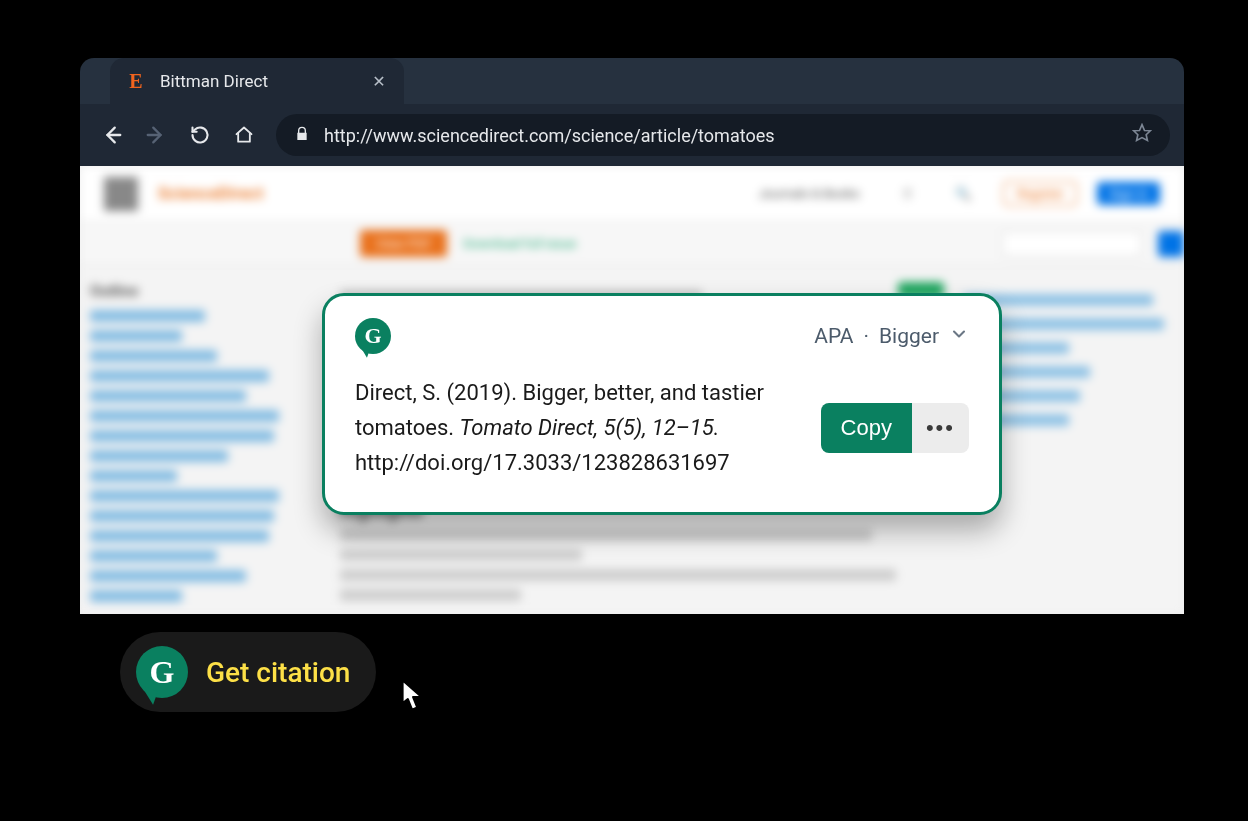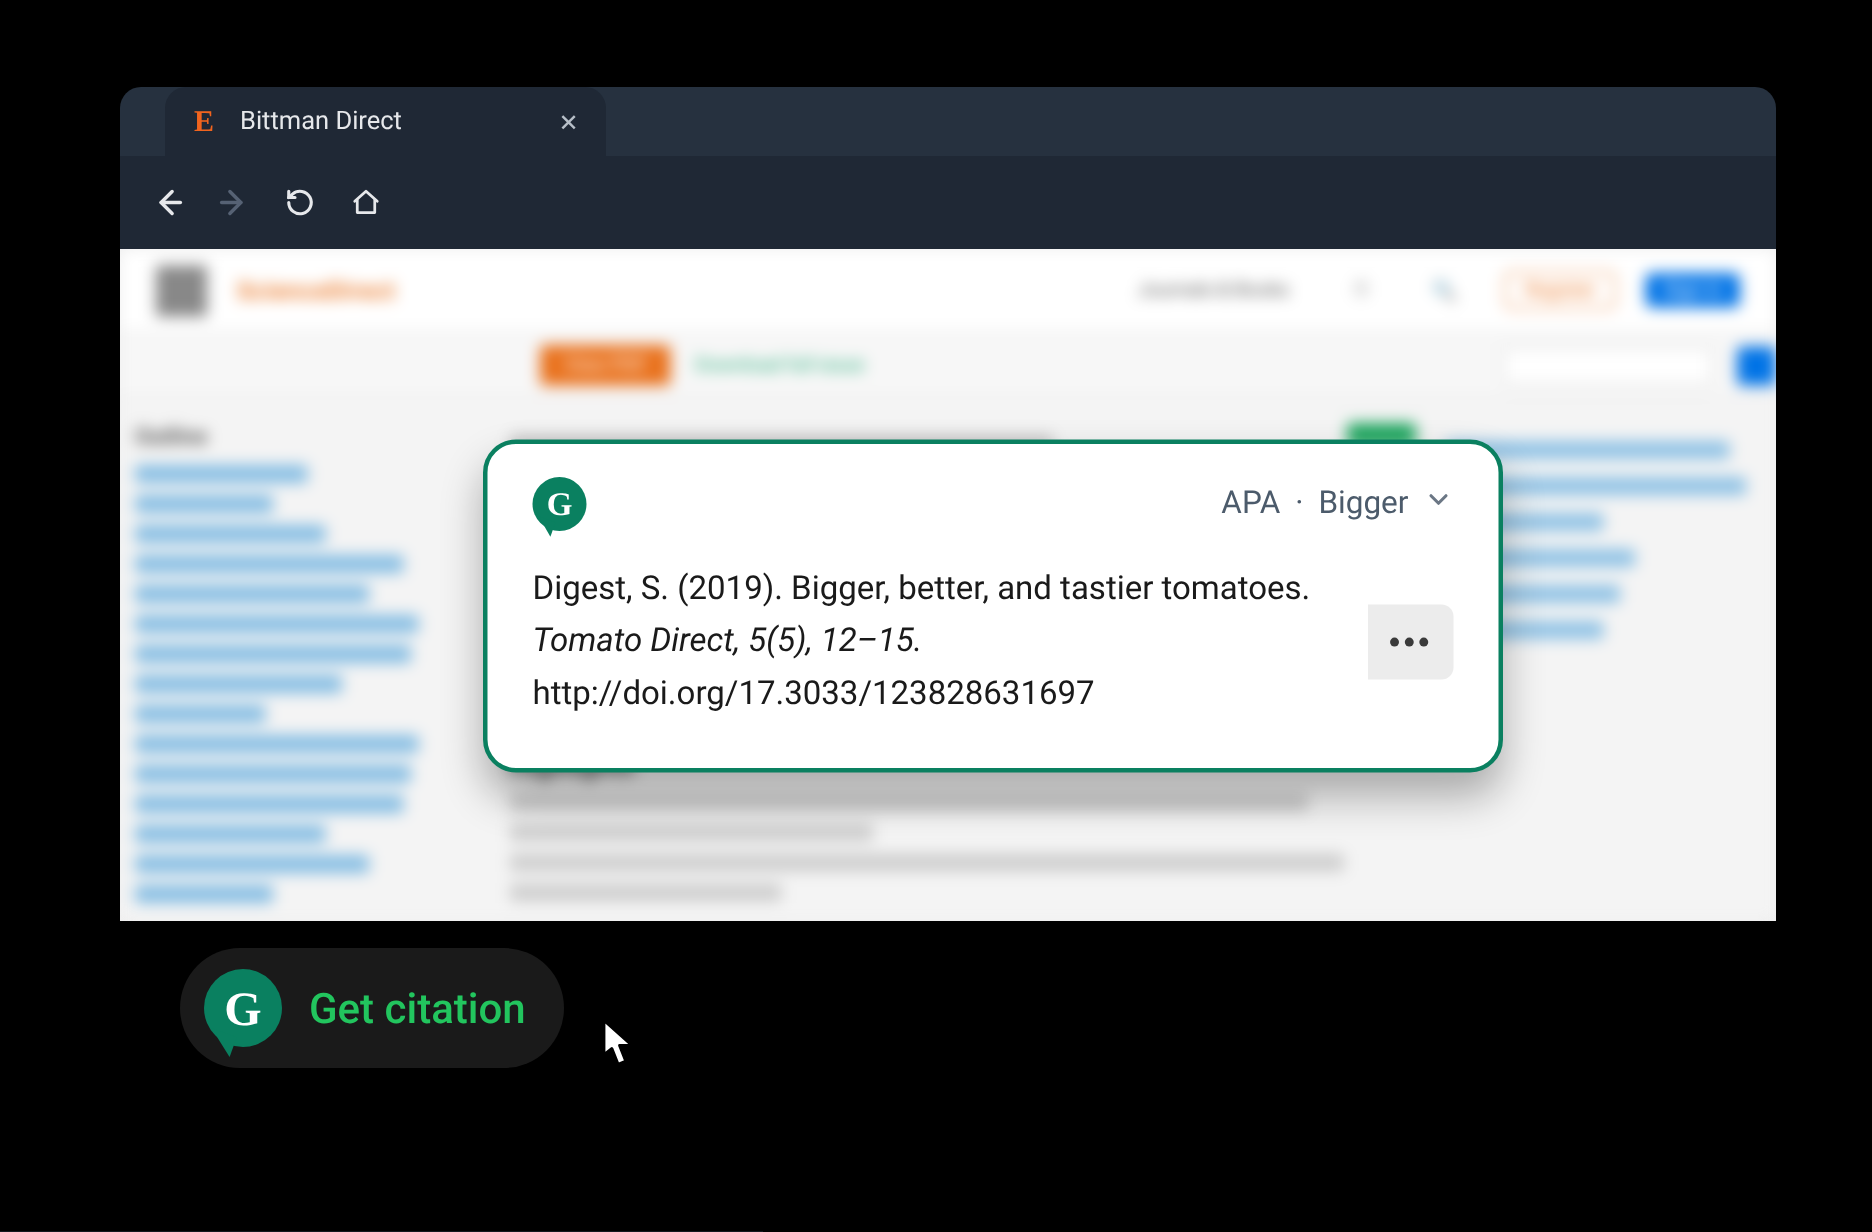--- a/index.html
+++ b/index.html
@@ -199,21 +199,21 @@
     padding:14px 26px 14px 16px;
     display:flex;align-items:center;gap:18px;
     box-shadow:0 10px 24px rgba(0,0,0,.45);
   }
   .get-cite .g-logo{ width:52px;height:52px; }
   .get-cite .g-logo::after{
     left:2px;bottom:-4px;border-top:14px solid #0a8060;border-left:18px solid transparent;
   }
   .get-cite .g-logo span{ font-size:32px; }
   .get-cite-label{
-    color:#22c55e;font-size:28px;font-weight:500;
+    color:#fde047;font-size:28px;font-weight:500;
   }
   .cursor {
     position:absolute;
     left:394px; top:678px;
     width:34px;height:38px;
   }
 </style>
 </head>
 <body>
 
@@ -244,20 +244,33 @@
       <svg width="20" height="20" viewBox="0 0 24 24" fill="none" stroke="currentColor" stroke-width="2.5" stroke-linecap="round">
           <path d="M3 12a9 9 0 1 0 3-6.7L3 8"></path>
           <polyline points="3 3 3 8 8 8"></polyline>
         </svg>
     </div>
     <div class="nav-btn">
       <svg width="20" height="20" viewBox="0 0 24 24" fill="none" stroke="currentColor" stroke-width="2.2" stroke-linecap="round" stroke-linejoin="round">
           <path d="M3 11 12 3l9 8"></path>
           <path d="M5 10v10h14V10"></path>
         </svg>
+    </div>
+    <div class="addr">
+      <span class="lock">
+        <svg width="16" height="16" viewBox="0 0 24 24" fill="currentColor">
+            <path d="M6 10V7a6 6 0 1 1 12 0v3h1v11H5V10h1zm2 0h8V7a4 4 0 1 0-8 0v3z"></path>
+          </svg>
+      </span>
+      <span class="url">http://www.sciencedirect.com/science/article/tomatoes</span>
+      <span class="star">
+        <svg width="20" height="20" viewBox="0 0 24 24" fill="none" stroke="currentColor" stroke-width="2">
+            <polygon points="12 2 15 9 22 9.3 17 14 18.5 21 12 17.5 5.5 21 7 14 2 9.3 9 9"></polygon>
+          </svg>
+      </span>
     </div>
   </div>
 
   <div class="viewport">
     <div class="page-blur">
       <div class="topstrip">
         <div class="logo-block"></div>
         <div class="logo-text">ScienceDirect</div>
         <div class="spacer"></div>
         <div class="pill">Journals &amp; Books</div>
@@ -335,27 +348,28 @@
       <span>Bigger</span>
       <span class="chev">
         <svg width="20" height="20" viewBox="0 0 24 24" fill="none" stroke="currentColor" stroke-width="2.5" stroke-linecap="round" stroke-linejoin="round">
             <polyline points="6 9 12 15 18 9"></polyline>
           </svg>
       </span>
     </div>
   </div>
   <div class="card-body">
     <div class="cite-text">
-      <span>Digest, S.</span>
+      <span>Direct, S.</span>
       <span>(2019).</span>
       <span>Bigger, better, and tastier tomatoes.</span>
       <span class="ital">Tomato Direct</span><span class="ital">, 5(5), 12–15.</span>
       <span>http://doi.org/17.3033/123828631697</span>
     </div>
     <div class="btn-row">
+      <button class="copy-btn">Copy</button>
       <button class="more-btn">•••</button>
     </div>
   </div>
 </div>
 
 <div class="get-cite">
   <div class="g-logo">
       <span>G</span>
     </div>
   <span class="get-cite-label">Get citation</span>

